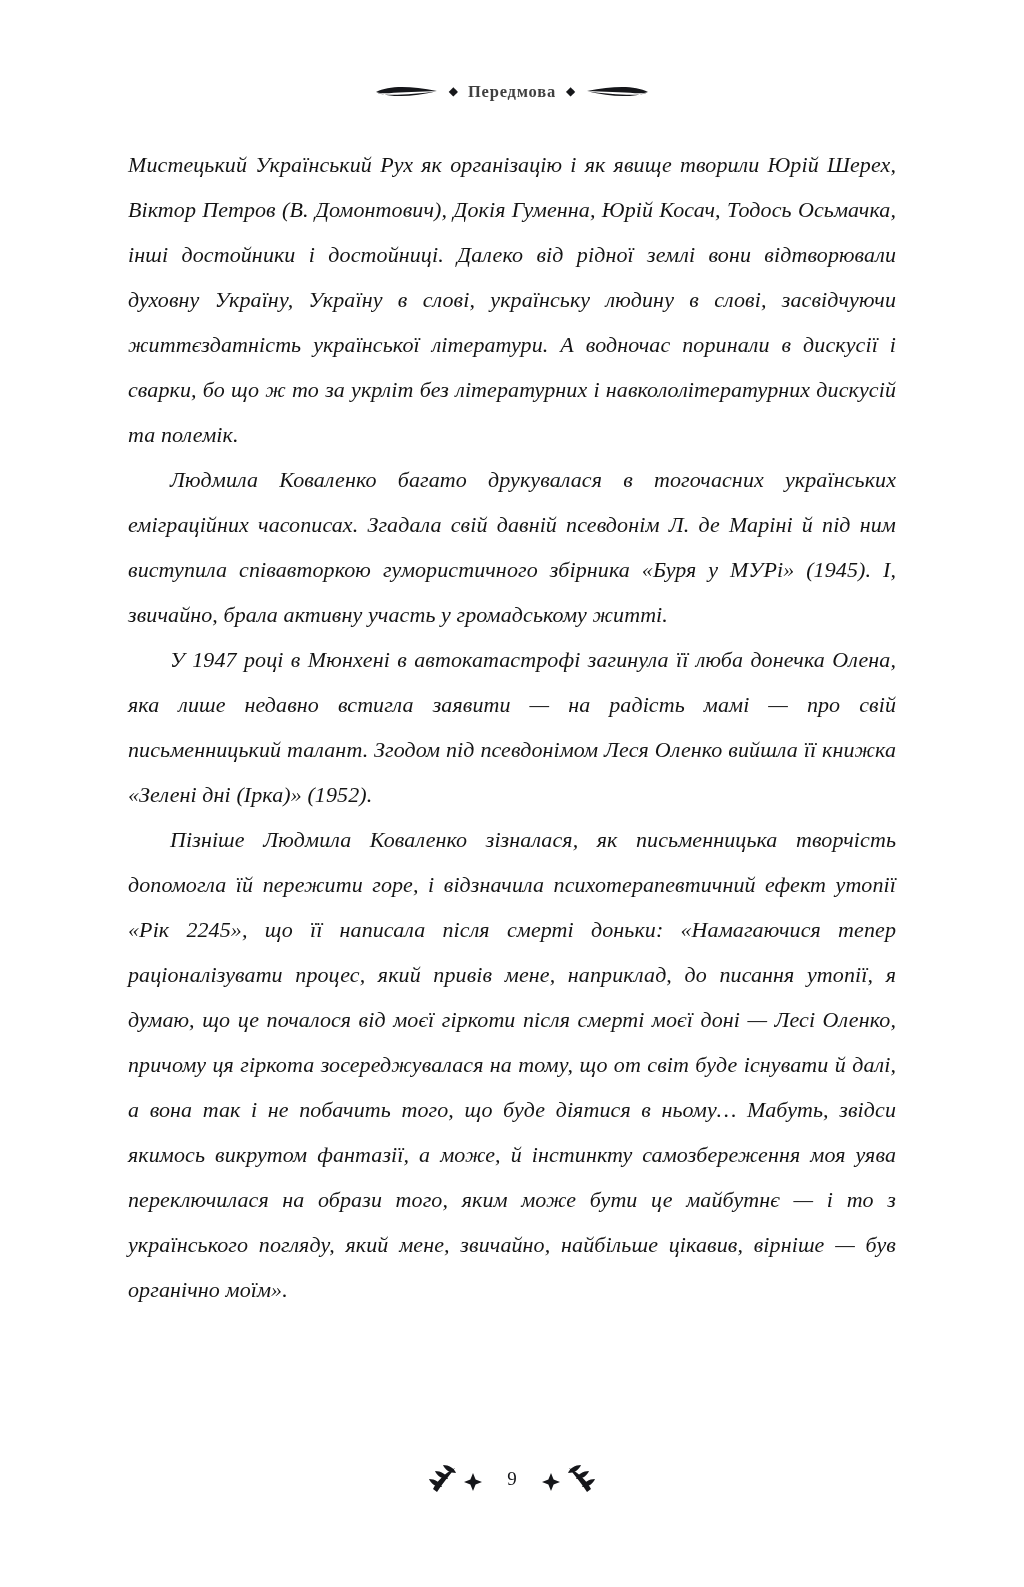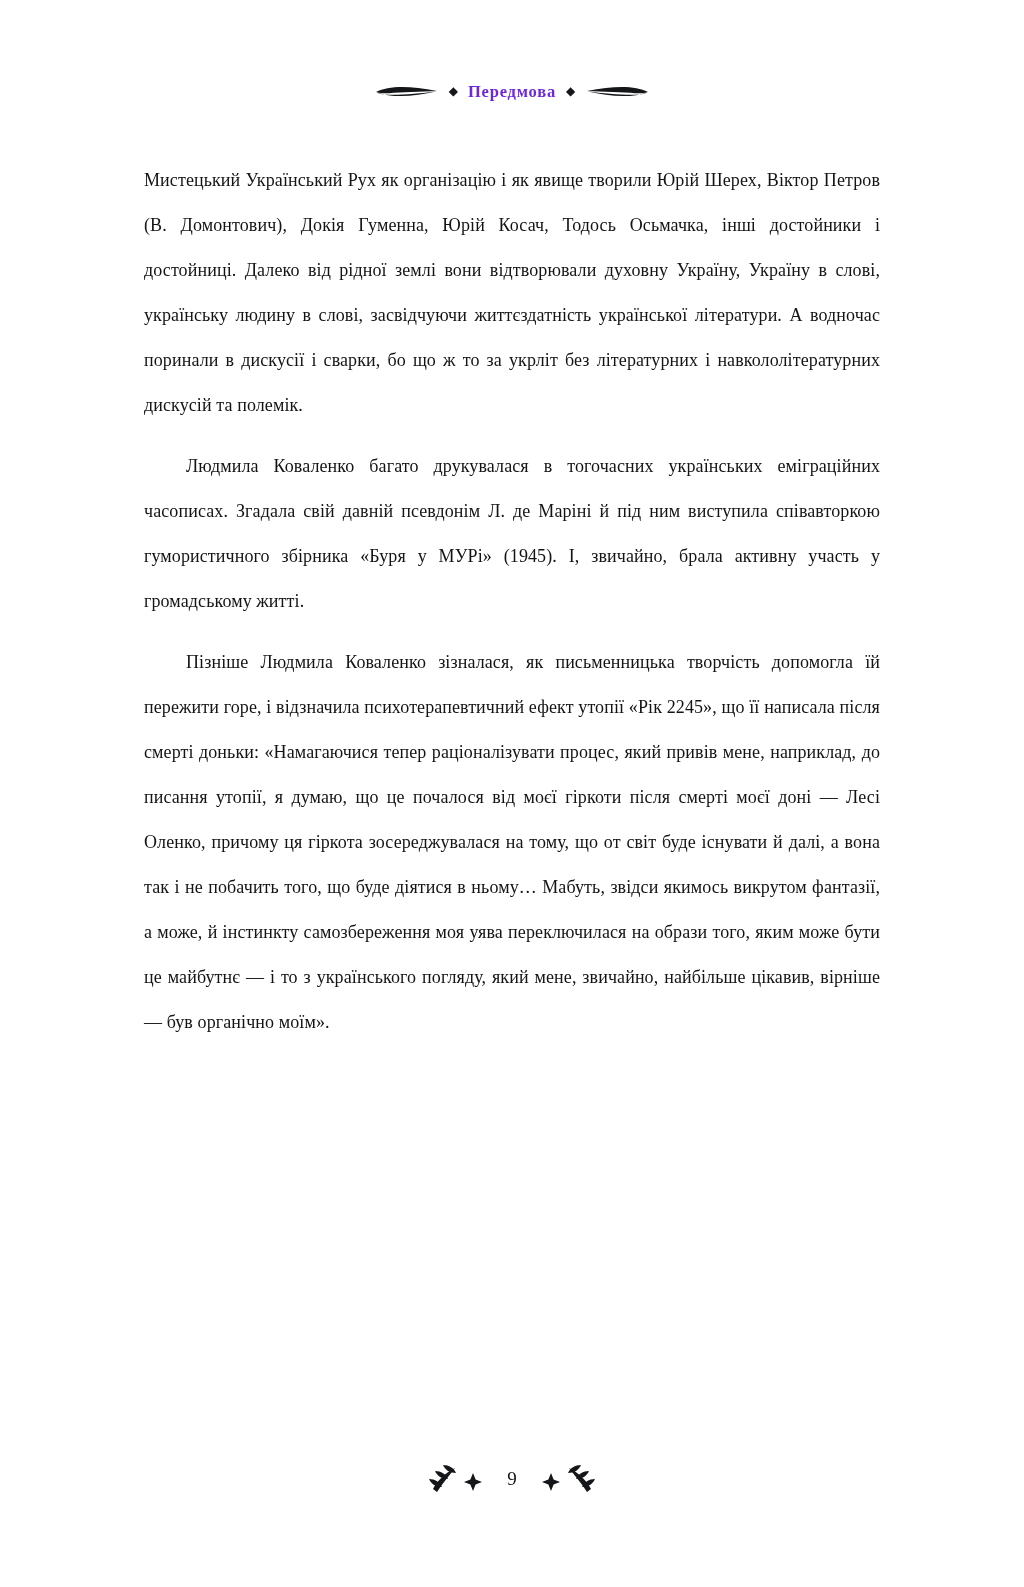--- a/index.html
+++ b/index.html
@@ -29,50 +29,51 @@
     display: flex;
     align-items: center;
     justify-content: center;
     gap: 10px;
     height: 28px;
   }
   .rh-text {
     font-family: "Liberation Serif", "DejaVu Serif", serif;
     font-size: 16.5px;
     letter-spacing: 0.8px;
-    color: #6d28d9;
+    color: #404040;
     font-weight: 600;
   }
   .rh-diamond {
     font-size: 12px;
     color: #16171a;
     line-height: 1;
     transform: translateY(-1px);
   }
   .leaf {
     width: 64px;
     height: 14px;
     display: block;
   }
 
   
   .content {
     margin: 36px 128px 0 128px;
     width: 768px;
   }
   .content p {
-    margin: 16px;
-    font-size: 18px;
+    margin: 0;
+    font-size: 22px;
     line-height: 45px;
     text-align: justify;
     text-justify: inter-word;
     color: #141414;
     letter-spacing: 0.1px;
     font-weight: 400;
     hyphens: manual;
+    font-style: italic;
   }
   .content p.indent {
     text-indent: 42px;
   }
 
   
   .footer {
     position: absolute;
     left: 0;
     right: 0;
@@ -111,20 +112,21 @@
     <span class="rh-diamond">◆</span>
     <svg class="leaf" viewBox="0 0 64 14" aria-hidden="true">
       <path d="M63 7 C 50 0.5, 30 0.5, 2 6 C 18 6.6, 38 7.2, 50 8.2 C 56 8.7, 60 8, 63 7 Z" fill="#15161a"></path>
       <path d="M62 7.4 C 48 12.6, 26 12.2, 2 6.2 C 20 8.6, 42 10.6, 54 9.6 C 58 9.2, 60.4 8.4, 62 7.4 Z" fill="#15161a"></path>
     </svg>
   </div>
 
   <div class="content">
     <p>Мистецький Український Рух як організацію і як явище творили Юрій Шерех, Віктор Петров (В. Домонтович), Докія Гуменна, Юрій Косач, Тодось Осьмачка, інші достойники і достойниці. Далеко від рідної землі вони відтворювали духовну Україну, Україну в слові, українську людину в слові, засвідчуючи життєздатність української літератури. А водночас поринали в дискусії і сварки, бо що ж то за укрліт без літературних і навкололіте­ратурних дискусій та полемік.</p>
     <p class="indent">Людмила Коваленко багато друкувалася в тогочасних українських еміграційних часописах. Згадала свій давній псевдонім Л. де Маріні й під ним виступила співавторкою гумористичного збірника «Буря у МУРі» (1945). І, звичайно, брала активну участь у громадському житті.</p>
+    <p class="indent">У 1947 році в Мюнхені в автокатастрофі загинула її люба донечка Олена, яка лише недавно встигла заявити — на радість мамі — про свій письменницький талант. Згодом під псевдонімом Леся Оленко вийшла її книжка «Зелені дні (Ірка)» (1952).</p>
     <p class="indent">Пізніше Людмила Коваленко зізналася, як письменницька творчість допомогла їй пережити горе, і відзначила психотерапевтичний ефект утопії «Рік 2245», що її написала після смерті доньки: «Намагаючися тепер раціоналізувати процес, який привів мене, наприклад, до писання утопії, я думаю, що це почалося від моєї гіркоти після смерті моєї доні — Лесі Оленко, причому ця гіркота зосереджувалася на тому, що от світ буде існувати й далі, а вона так і не побачить того, що буде діятися в ньому… Мабуть, звідси якимось викрутом фантазії, а може, й інстинкту самозбереження моя уява переключилася на образи того, яким може бути це майбутнє — і то з українського погляду, який мене, звичайно, найбільше цікавив, вірніше — був органічно моїм».</p>
   </div>
 
   <div class="footer">
     <svg class="orn" viewBox="0 0 58 40" aria-hidden="true">
       <g fill="#15161a">
         <path d="M8 30 C 12 22, 20 14, 30 9 C 24 17, 17 25, 12 33 Z"></path>
         <path d="M10 12 C 16 12, 21 15, 23 20 C 17 20, 12 17, 10 12 Z"></path>
         <path d="M4 20 C 10 20, 15 23, 17 28 C 11 28, 6 25, 4 20 Z"></path>
         <path d="M18 6 C 24 6, 29 9, 31 14 C 25 14, 20 11, 18 6 Z"></path>

